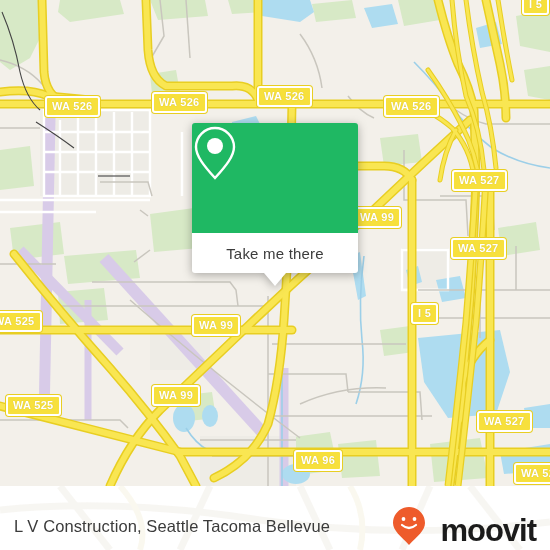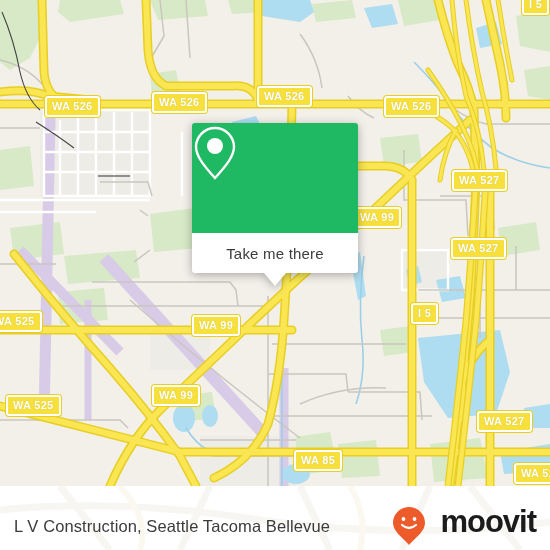--- a/index.html
+++ b/index.html
@@ -69,21 +69,21 @@
   }
   #footer-watermark{position:absolute;left:0;top:-486px;opacity:.40;}
   #footer-inner{
     position:relative;width:100%;height:100%;
     display:flex;align-items:center;justify-content:space-between;
     padding:16px 14px 0 14px;box-sizing:border-box;
   }
   #footer-title{
     font-size:16.5px;color:#3B3B3B;letter-spacing:.1px;white-space:nowrap;
   }
-  #logo{display:flex;align-items:flex-start;gap:14px;}
+  #logo{display:flex;align-items:flex-end;gap:14px;}
   #logo-word{
     font-size:31px;font-weight:bold;color:#1B1B1B;letter-spacing:-1.0px;
     line-height:31px;
   }
 </style>
 </head>
 <body>
 
 <div id="stage">
 
@@ -284,21 +284,21 @@
     <div class="shield" style="left:257px;top:86px;">WA 526</div>
     <div class="shield" style="left:384px;top:96px;">WA 526</div>
     <div class="shield" style="left:452px;top:170px;">WA 527</div>
     <div class="shield" style="left:451px;top:238px;">WA 527</div>
     <div class="shield" style="left:353px;top:207px;">WA 99</div>
     <div class="shield" style="left:192px;top:315px;">WA 99</div>
     <div class="shield" style="left:152px;top:385px;">WA 99</div>
     <div class="shield" style="left:-13px;top:311px;">WA 525</div>
     <div class="shield" style="left:6px;top:395px;">WA 525</div>
     <div class="shield" style="left:411px;top:303px;">I 5</div>
-    <div class="shield" style="left:294px;top:450px;">WA 85</div>
+    <div class="shield" style="left:294px;top:450px;">WA 96</div>
     <div class="shield" style="left:477px;top:411px;">WA 527</div>
     <div class="shield" style="left:514px;top:463px;">WA 527</div>
     <div class="shield" style="left:522px;top:-6px;">I 5</div>
 
     <div id="card">
       <div id="card-green">
         <svg width="46" height="60" viewBox="0 0 46 60">
           <path d="M23,5 C12.5,5 4,13.5 4,24 C4,33 12,43 23,55 C34,43 42,33 42,24 C42,13.5 33.5,5 23,5 Z" fill="none" stroke="#FFFFFF" stroke-width="2.4"></path>
           <circle cx="23" cy="23" r="8" fill="#FFFFFF"></circle>
         </svg>

